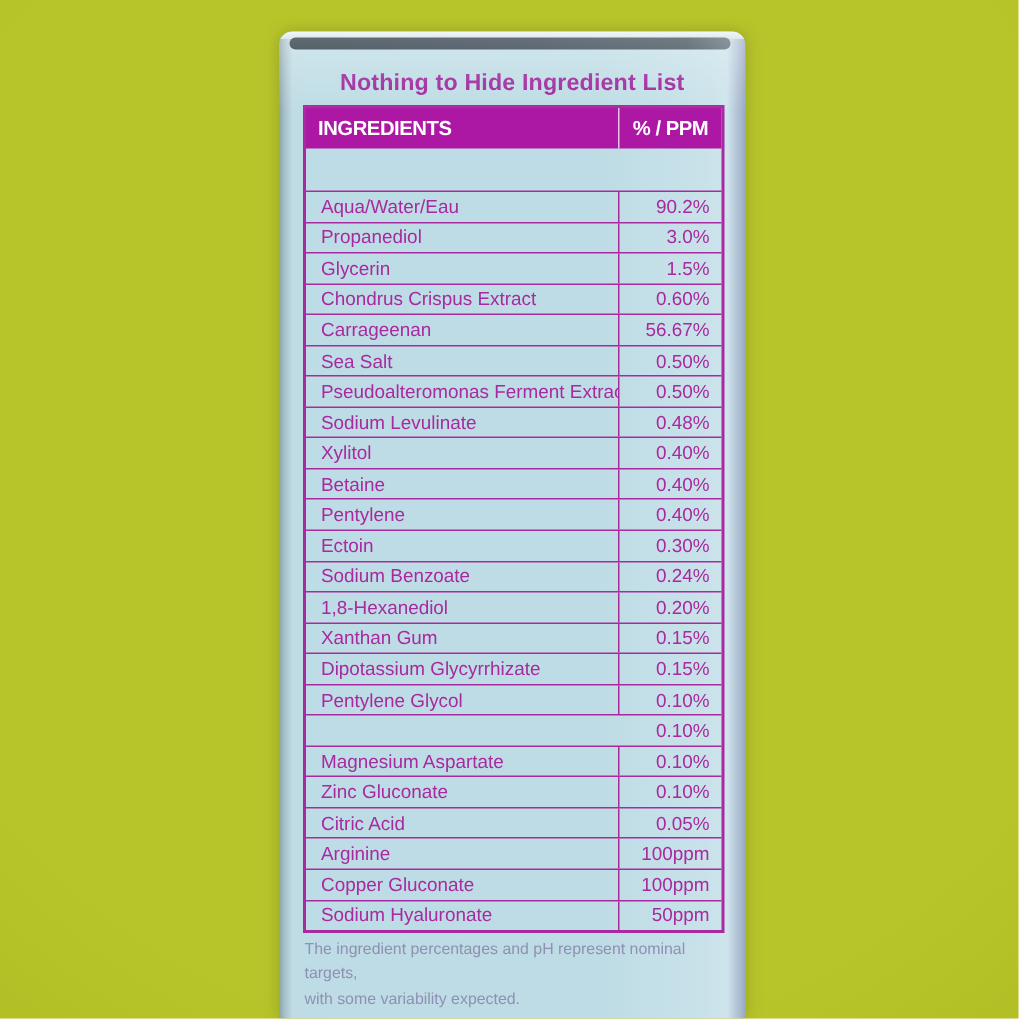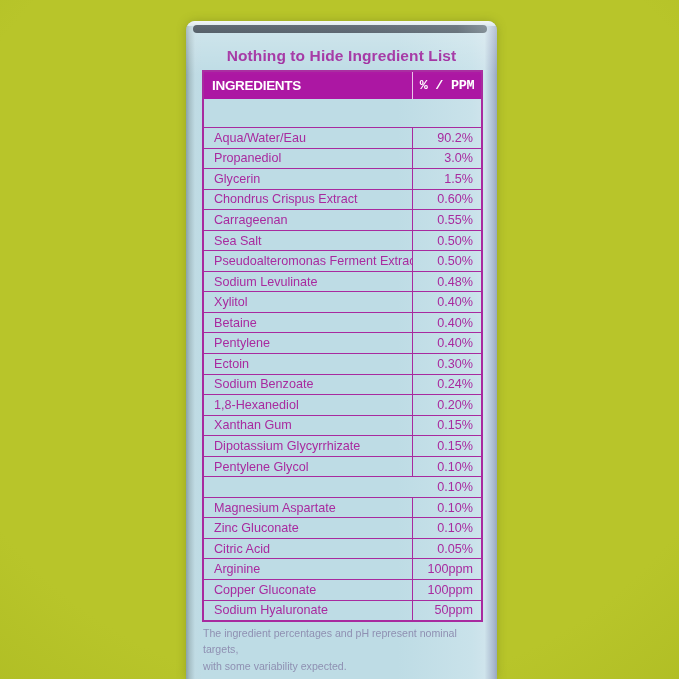--- a/index.html
+++ b/index.html
@@ -61,21 +61,21 @@
   }
   .thead .h-name {
     width: 209px; padding-left: 8px;
     font-size: 13.5px; font-weight: 700; letter-spacing: -0.3px;
     border-right: 1.5px solid rgba(255,255,255,0.75);
     align-self: stretch; display: flex; align-items: center;
     transform-origin: left center;
   }
   .thead .h-val {
     flex: 1; text-align: center;
-    font-size: 13.5px; font-weight: 700; letter-spacing: -0.3px; font-family: Liberation Mono, monospace;
+    font-size: 13.5px; font-weight: 700; letter-spacing: -0.3px;
   }
   .tbody { flex: 1; display: flex; flex-direction: column; margin-top: 28px; }
   .trow {
     flex: 1; display: flex; align-items: stretch;
     border-top: 1.5px solid var(--magenta);
     color: var(--magenta);
   }
   .trow .c-name {
     width: 209px; padding-left: 10px; padding-right: 4px;
     font-size: 12.6px;
@@ -127,21 +127,21 @@
             <div class="c-val">1.5%</div>
           </div>
 
           <div class="trow">
             <div class="c-name">Chondrus Crispus Extract</div>
             <div class="c-val">0.60%</div>
           </div>
 
           <div class="trow">
             <div class="c-name">Carrageenan</div>
-            <div class="c-val">0.55%</div>
+            <div class="c-val">56.67%</div>
           </div>
 
           <div class="trow">
             <div class="c-name">Sea Salt</div>
             <div class="c-val">0.50%</div>
           </div>
 
           <div class="trow">
             <div class="c-name">Pseudoalteromonas Ferment Extract</div>
             <div class="c-val">0.50%</div>

